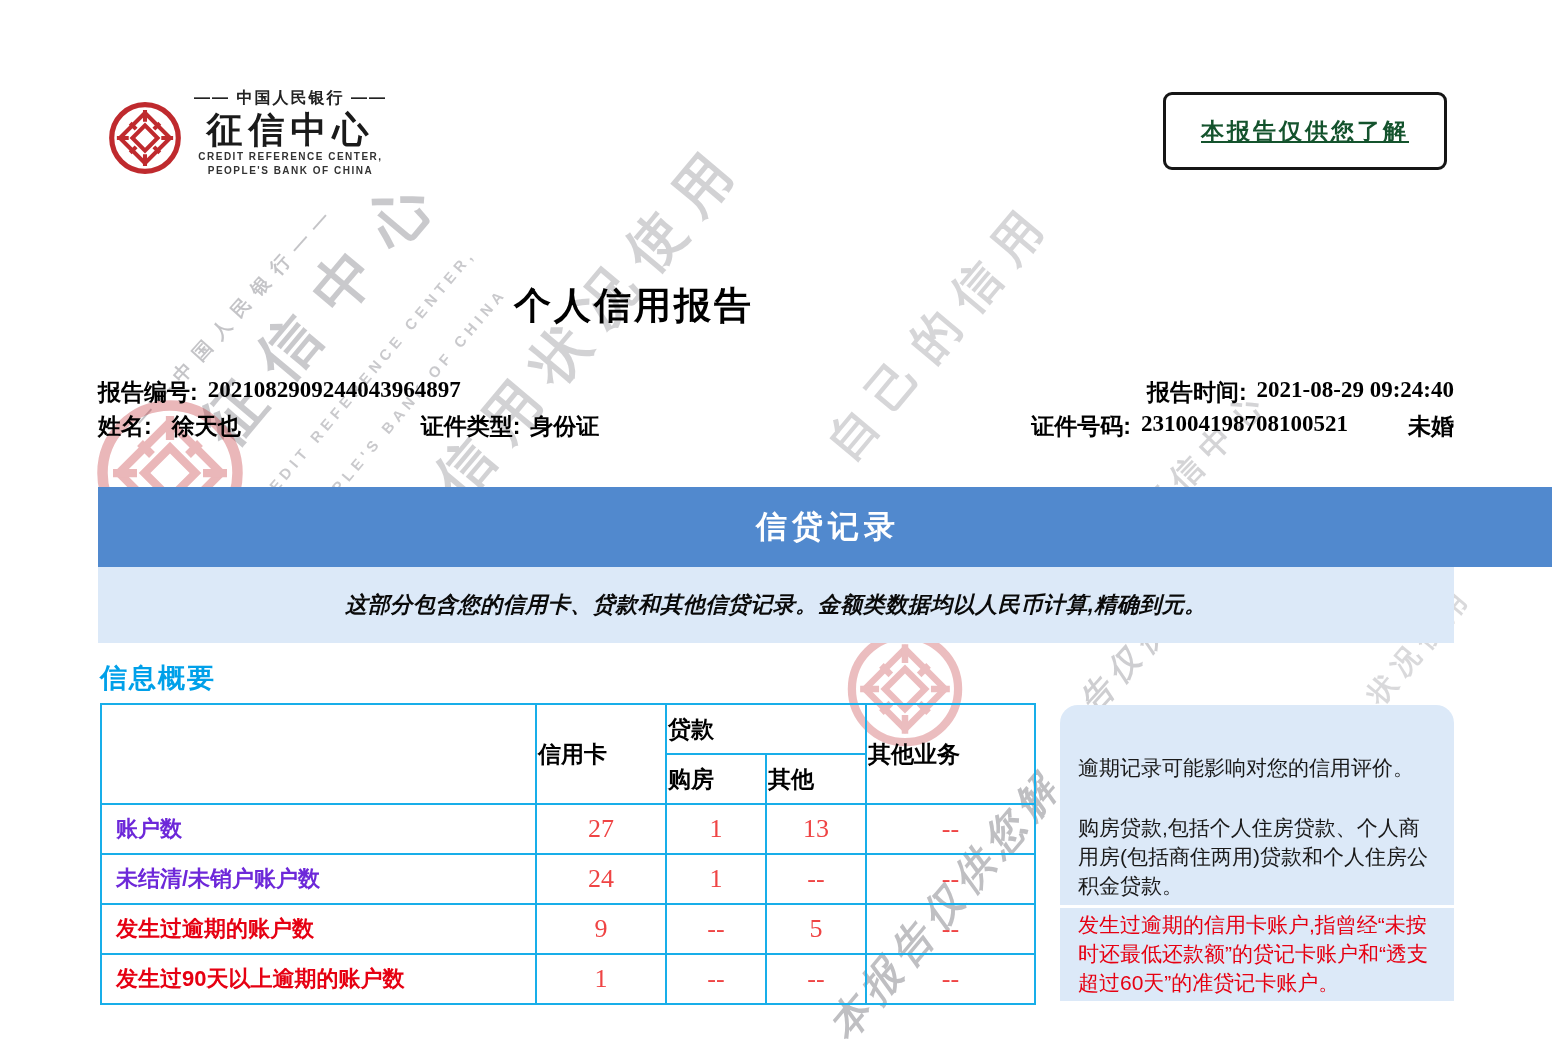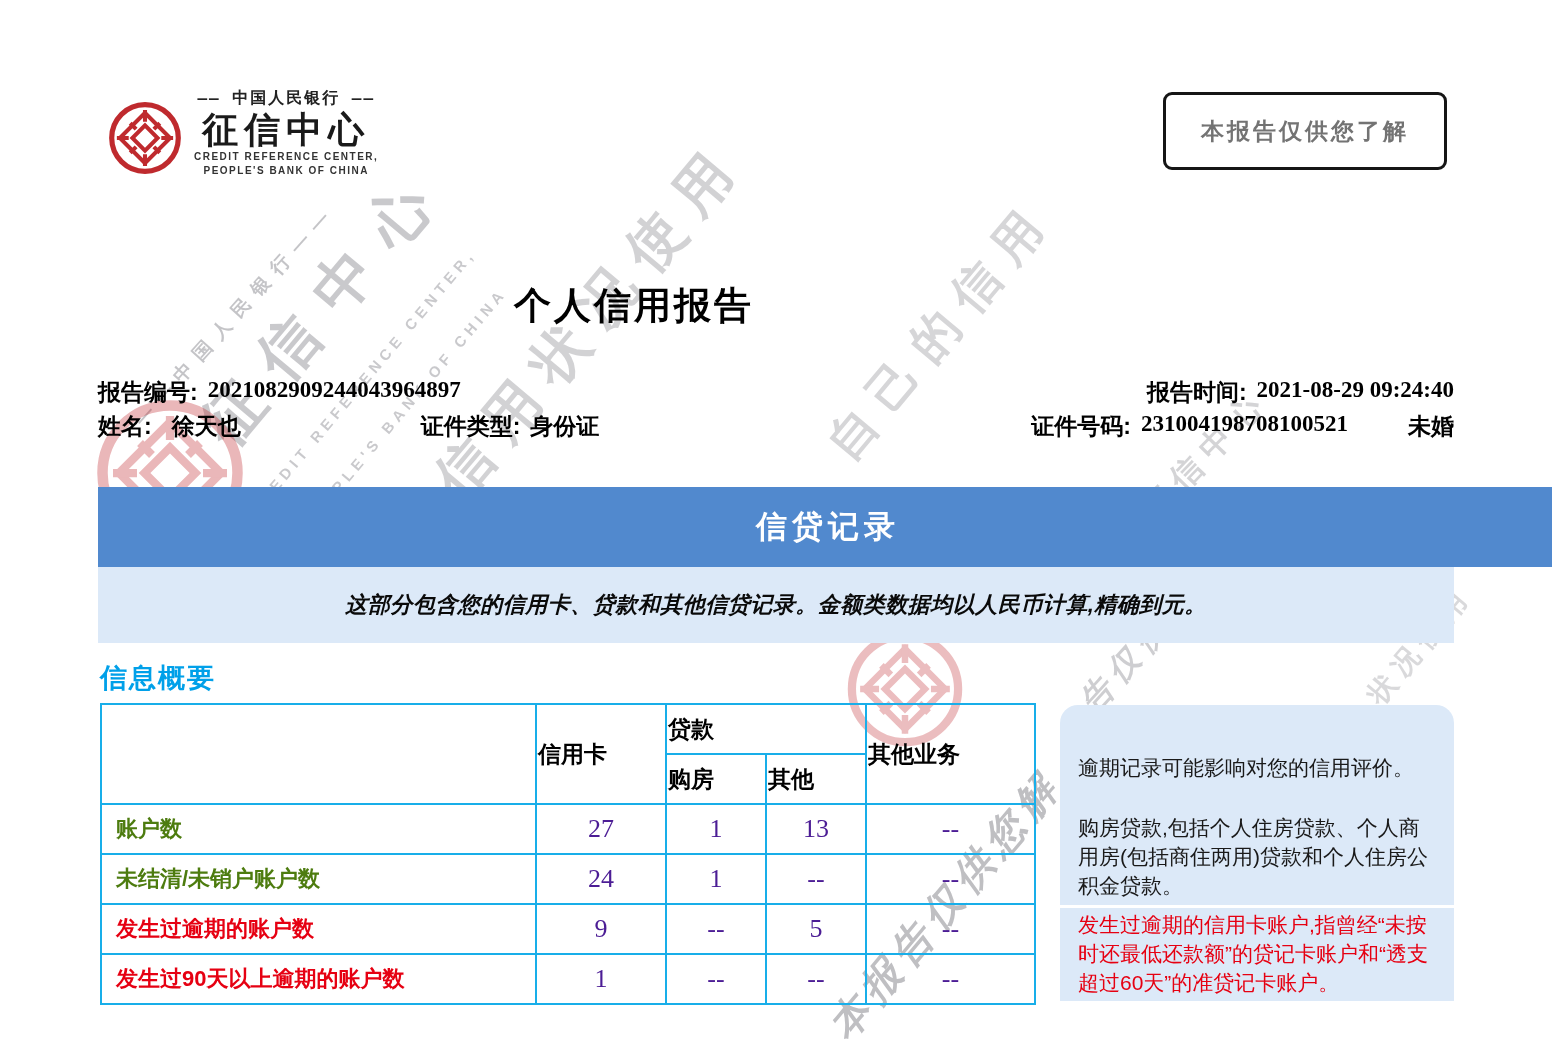--- a/index.html
+++ b/index.html
@@ -33,28 +33,28 @@
        transform:translate(-50%,-50%) rotate(-50deg);}
   .wm-seal{position:absolute;z-index:1;color:#c0272d;pointer-events:none;}
   .wm-seal-b{left:95px;top:398px;width:150px;height:150px;opacity:.33;}
   .wm-seal-c{left:846px;top:630px;width:118px;height:118px;opacity:.3;}
 
   
   .hdr{position:absolute;z-index:3;}
   .logo-wrap{left:108px;top:88px;display:flex;align-items:center;}
   .logo-icon{width:74px;height:74px;color:#bf2a2e;margin-top:10px;}
   .logo-text{margin-left:12px;text-align:center;}
-  .logo-bank{font-size:16px;font-weight:700;letter-spacing:2px;color:#222;font-family:Liberation Mono, monospace;}
+  .logo-bank{font-size:16px;font-weight:700;letter-spacing:2px;color:#222;}
   .logo-center{font-size:36px;font-weight:700;letter-spacing:6px;color:#1a1a1a;line-height:1.15;}
   .logo-en{font-size:10px;font-weight:700;letter-spacing:1.5px;color:#333;line-height:1.35;}
 
   .notice-box{left:1163px;top:92px;width:278px;height:72px;border:3px solid #151515;
       border-radius:9px;display:flex;flex-direction:column;justify-content:center;
       align-items:center;background:#fff;}
-  .notice-box div{font-size:23px;font-weight:700;letter-spacing:3px;line-height:32px;color:#737373;}
+  .notice-box div{font-size:23px;font-weight:700;letter-spacing:3px;line-height:32px;color:#14532d;text-decoration:underline;}
 
   .doc-title{left:0;top:281px;width:1268px;text-align:center;font-size:37px;font-weight:700;
       letter-spacing:3px;color:#000;}
 
   .info-line{left:98px;top:0;width:1356px;display:flex;font-size:23px;font-weight:700;color:#000;}
   .line1{top:377px;}
   .line2{top:411px;}
   .num{font-family:"Liberation Serif","DejaVu Serif",serif;font-weight:700;}
   .lbl{margin-right:10px;}
   .grow{flex:1;}
@@ -79,22 +79,22 @@
   table.sum th,table.sum td{border:2px solid #18aee9;background:transparent;}
   table.sum .c0{width:435px;}
   table.sum .c1{width:130px;}
   table.sum .c2{width:100px;}
   table.sum .c3{width:100px;}
   table.sum .c4{width:169px;}
   .h-cell{font-size:23px;font-weight:700;text-align:left;color:#000;}
   .r1{height:50px;}
   .r2{height:50px;}
   .d-row{height:50px;}
-  .row-label{font-size:22px;font-weight:700;text-align:left;padding-left:14px;color:#4d7c0f;}
-  .d-val{font-family:"Liberation Serif","DejaVu Serif",serif;font-size:26px;text-align:center;color:#4c1d95;}
+  .row-label{font-size:22px;font-weight:700;text-align:left;padding-left:14px;color:#6d28d9;}
+  .d-val{font-family:"Liberation Serif","DejaVu Serif",serif;font-size:26px;text-align:center;color:#ef4444;}
   tr.alert .row-label{color:#e60012;}
 
   
   .note{position:absolute;z-index:2;left:1060px;width:394px;background:#dce9f8;
       display:flex;align-items:center;box-sizing:border-box;padding:10px 18px;}
   .note p{margin:0;font-size:21px;line-height:1.38;color:#1a1a1a;}
   .note1{top:705px;height:126px;border-radius:18px;}
   .note2{top:810px;height:95px;}
   .note3{top:908px;height:93px;}
   .note3 p{color:#e60012;}

